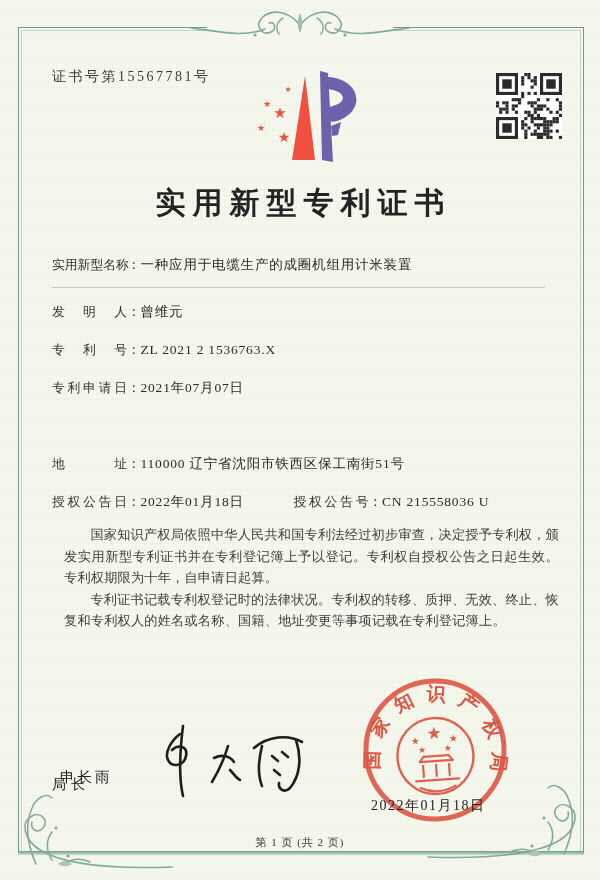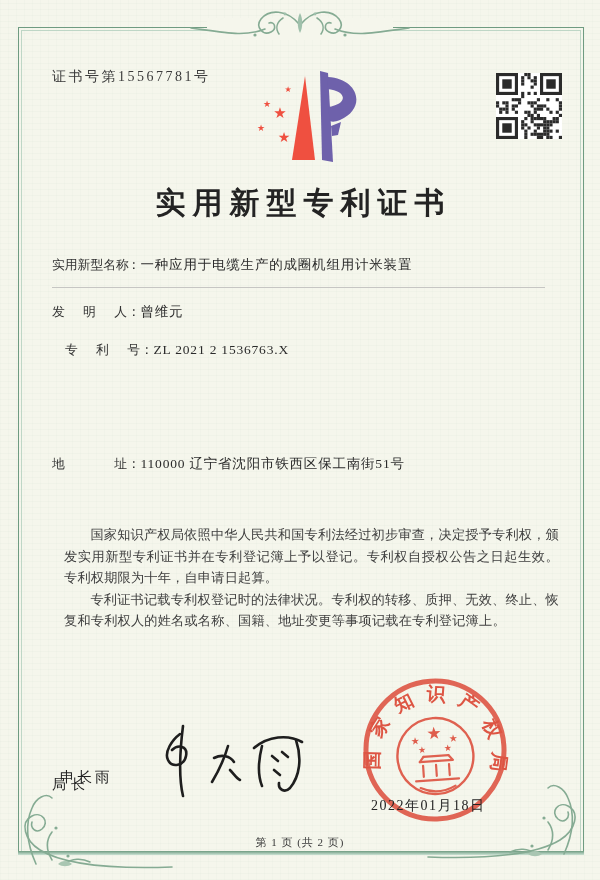--- a/index.html
+++ b/index.html
@@ -20,21 +20,21 @@
   .cert-no{left:52px;top:68px;font-size:14px;letter-spacing:2.5px;color:#3b3b3b;z-index:2;}
   .logo{left:243px;top:62px;width:118px;height:108px;z-index:2;}
   .qr{left:496px;top:73px;width:66px;height:66px;z-index:2;}
   .title{left:0;right:0;top:183px;text-align:center;font-size:30px;font-weight:bold;
          letter-spacing:7px;text-indent:7px;color:#232323;z-index:2;}
   
   .field-row{left:52px;width:500px;font-size:13.5px;z-index:2;white-space:nowrap;}
   .f-label{display:inline-block;width:75px;font-size:12.8px;text-align:justify;text-align-last:justify;vertical-align:baseline;color:#333;}
   .f-sep{color:#333;}
   .f-value{letter-spacing:0.8px;color:#2b2b2b;}
-  .row0{top:256px;} .row1{top:303px;} .row2{top:341px;margin-left:13px;} .row3{top:379px;}
+  .row0{top:256px;} .row1{top:303px;} .row2{top:341px;} .row3{top:379px;}
   .row4{top:417px;} .row5{top:455px;} .row6{top:493px;}
   .name-underline{left:52px;top:287px;width:493px;height:1px;background:#c6c6c3;z-index:2;}
   .grant-date-value{display:inline-block;width:153px;letter-spacing:0.8px;}
   
   .paras{left:52px;top:524px;width:495px;font-size:13.2px;line-height:21.5px;
          text-align:justify;color:#3e3e3e;letter-spacing:0.2px;z-index:2;margin-left:12px;}
   .paras p{margin:0;text-indent:2em;}
   
   .director-title{left:52px;top:776px;font-size:14px;letter-spacing:5px;color:#222;z-index:2;}
   .director-name{left:52px;top:768px;font-size:14.5px;letter-spacing:3px;color:#222;z-index:2;margin-left:8px;}
@@ -218,26 +218,32 @@
   <div class="abs name-underline"></div>
 
   <div class="abs field-row row1">
     <span class="f-label">发明人</span><span class="f-sep">：</span><span class="f-value">曾维元</span>
   </div>
 
   <div class="abs field-row row2">
     <span class="f-label">专利号</span><span class="f-sep">：</span><span class="f-value">ZL 2021 2 1536763.X</span>
   </div>
 
+  <div class="abs field-row row3">
+    <span class="f-label">专利申请日</span><span class="f-sep">：</span><span class="f-value">2021年07月07日</span>
+  </div>
 
 
   <div class="abs field-row row5">
     <span class="f-label">地址</span><span class="f-sep">：</span><span class="f-value">110000 辽宁省沈阳市铁西区保工南街51号</span>
   </div>
 
+  <div class="abs field-row row6">
+    <span class="f-label">授权公告日</span><span class="f-sep">：</span><span class="f-value grant-date-value">2022年01月18日</span><span class="f-label">授权公告号</span><span class="f-sep">：</span><span class="f-value">CN 215558036 U</span>
+  </div>
 
   <div class="abs paras">
     <p>国家知识产权局依照中华人民共和国专利法经过初步审查，决定授予专利权，颁发实用新型专利证书并在专利登记簿上予以登记。专利权自授权公告之日起生效。专利权期限为十年，自申请日起算。</p>
     <p>专利证书记载专利权登记时的法律状况。专利权的转移、质押、无效、终止、恢复和专利权人的姓名或名称、国籍、地址变更等事项记载在专利登记簿上。</p>
   </div>
 
   <div class="abs director-title">局长</div>
   <div class="abs director-name">申长雨</div>
 
   <svg class="abs signature" viewBox="0 0 165 80">

